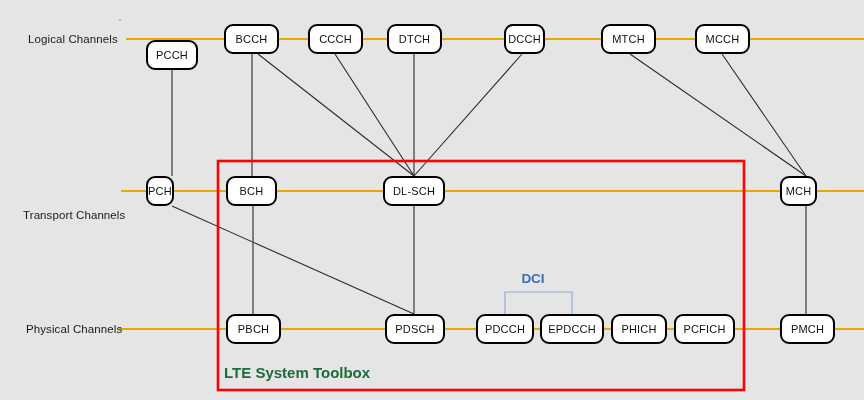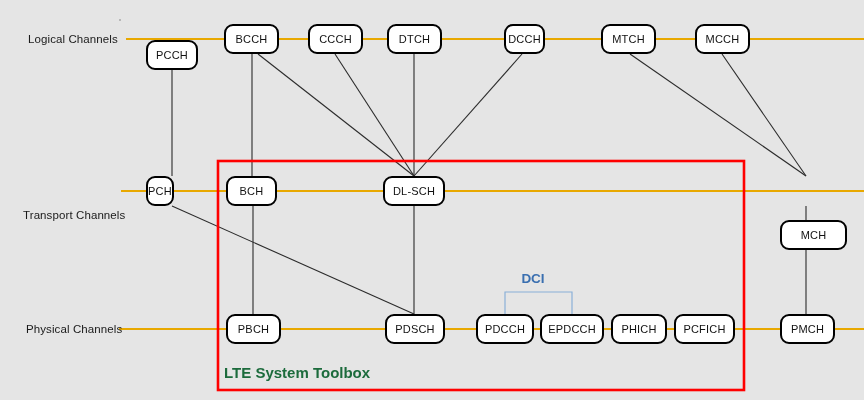--- a/index.html
+++ b/index.html
@@ -115,21 +115,21 @@
       <div class="chan-box" style="left: 146px; top: 24px; width: 52px; height: 30px; margin-top: 16px;">PCCH</div>
       <div class="chan-box" style="left: 224px; top: 24px; width: 55px; height: 30px;">BCCH</div>
       <div class="chan-box" style="left: 308px; top: 24px; width: 55px; height: 30px;">CCCH</div>
       <div class="chan-box" style="left: 387px; top: 24px; width: 55px; height: 30px;">DTCH</div>
       <div class="chan-box" style="left: 504px; top: 24px; width: 41px; height: 30px;">DCCH</div>
       <div class="chan-box" style="left: 601px; top: 24px; width: 55px; height: 30px;">MTCH</div>
       <div class="chan-box" style="left: 695px; top: 24px; width: 55px; height: 30px;">MCCH</div>
       <div class="chan-box" style="left: 146px; top: 176px; width: 28px; height: 30px;">PCH</div>
       <div class="chan-box" style="left: 226px; top: 176px; width: 51px; height: 30px;">BCH</div>
       <div class="chan-box" style="left: 383px; top: 176px; width: 62px; height: 30px;">DL-SCH</div>
-      <div class="chan-box" style="left: 780px; top: 176px; width: 67px; height: 30px; margin-top: 44px;">MCH</div>
+      <div class="chan-box" style="left: 780px; top: 176px; width: 37px; height: 30px;">MCH</div>
       <div class="chan-box" style="left: 226px; top: 314px; width: 55px; height: 30px;">PBCH</div>
       <div class="chan-box" style="left: 385px; top: 314px; width: 60px; height: 30px;">PDSCH</div>
       <div class="chan-box" style="left: 476px; top: 314px; width: 58px; height: 30px;">PDCCH</div>
       <div class="chan-box" style="left: 540px; top: 314px; width: 64px; height: 30px;">EPDCCH</div>
       <div class="chan-box" style="left: 611px; top: 314px; width: 56px; height: 30px;">PHICH</div>
       <div class="chan-box" style="left: 674px; top: 314px; width: 61px; height: 30px;">PCFICH</div>
       <div class="chan-box" style="left: 780px; top: 314px; width: 55px; height: 30px;">PMCH</div>
     </div>
 
   <div class="dci-label" style="left: 533px; top: 278px;">DCI</div>

